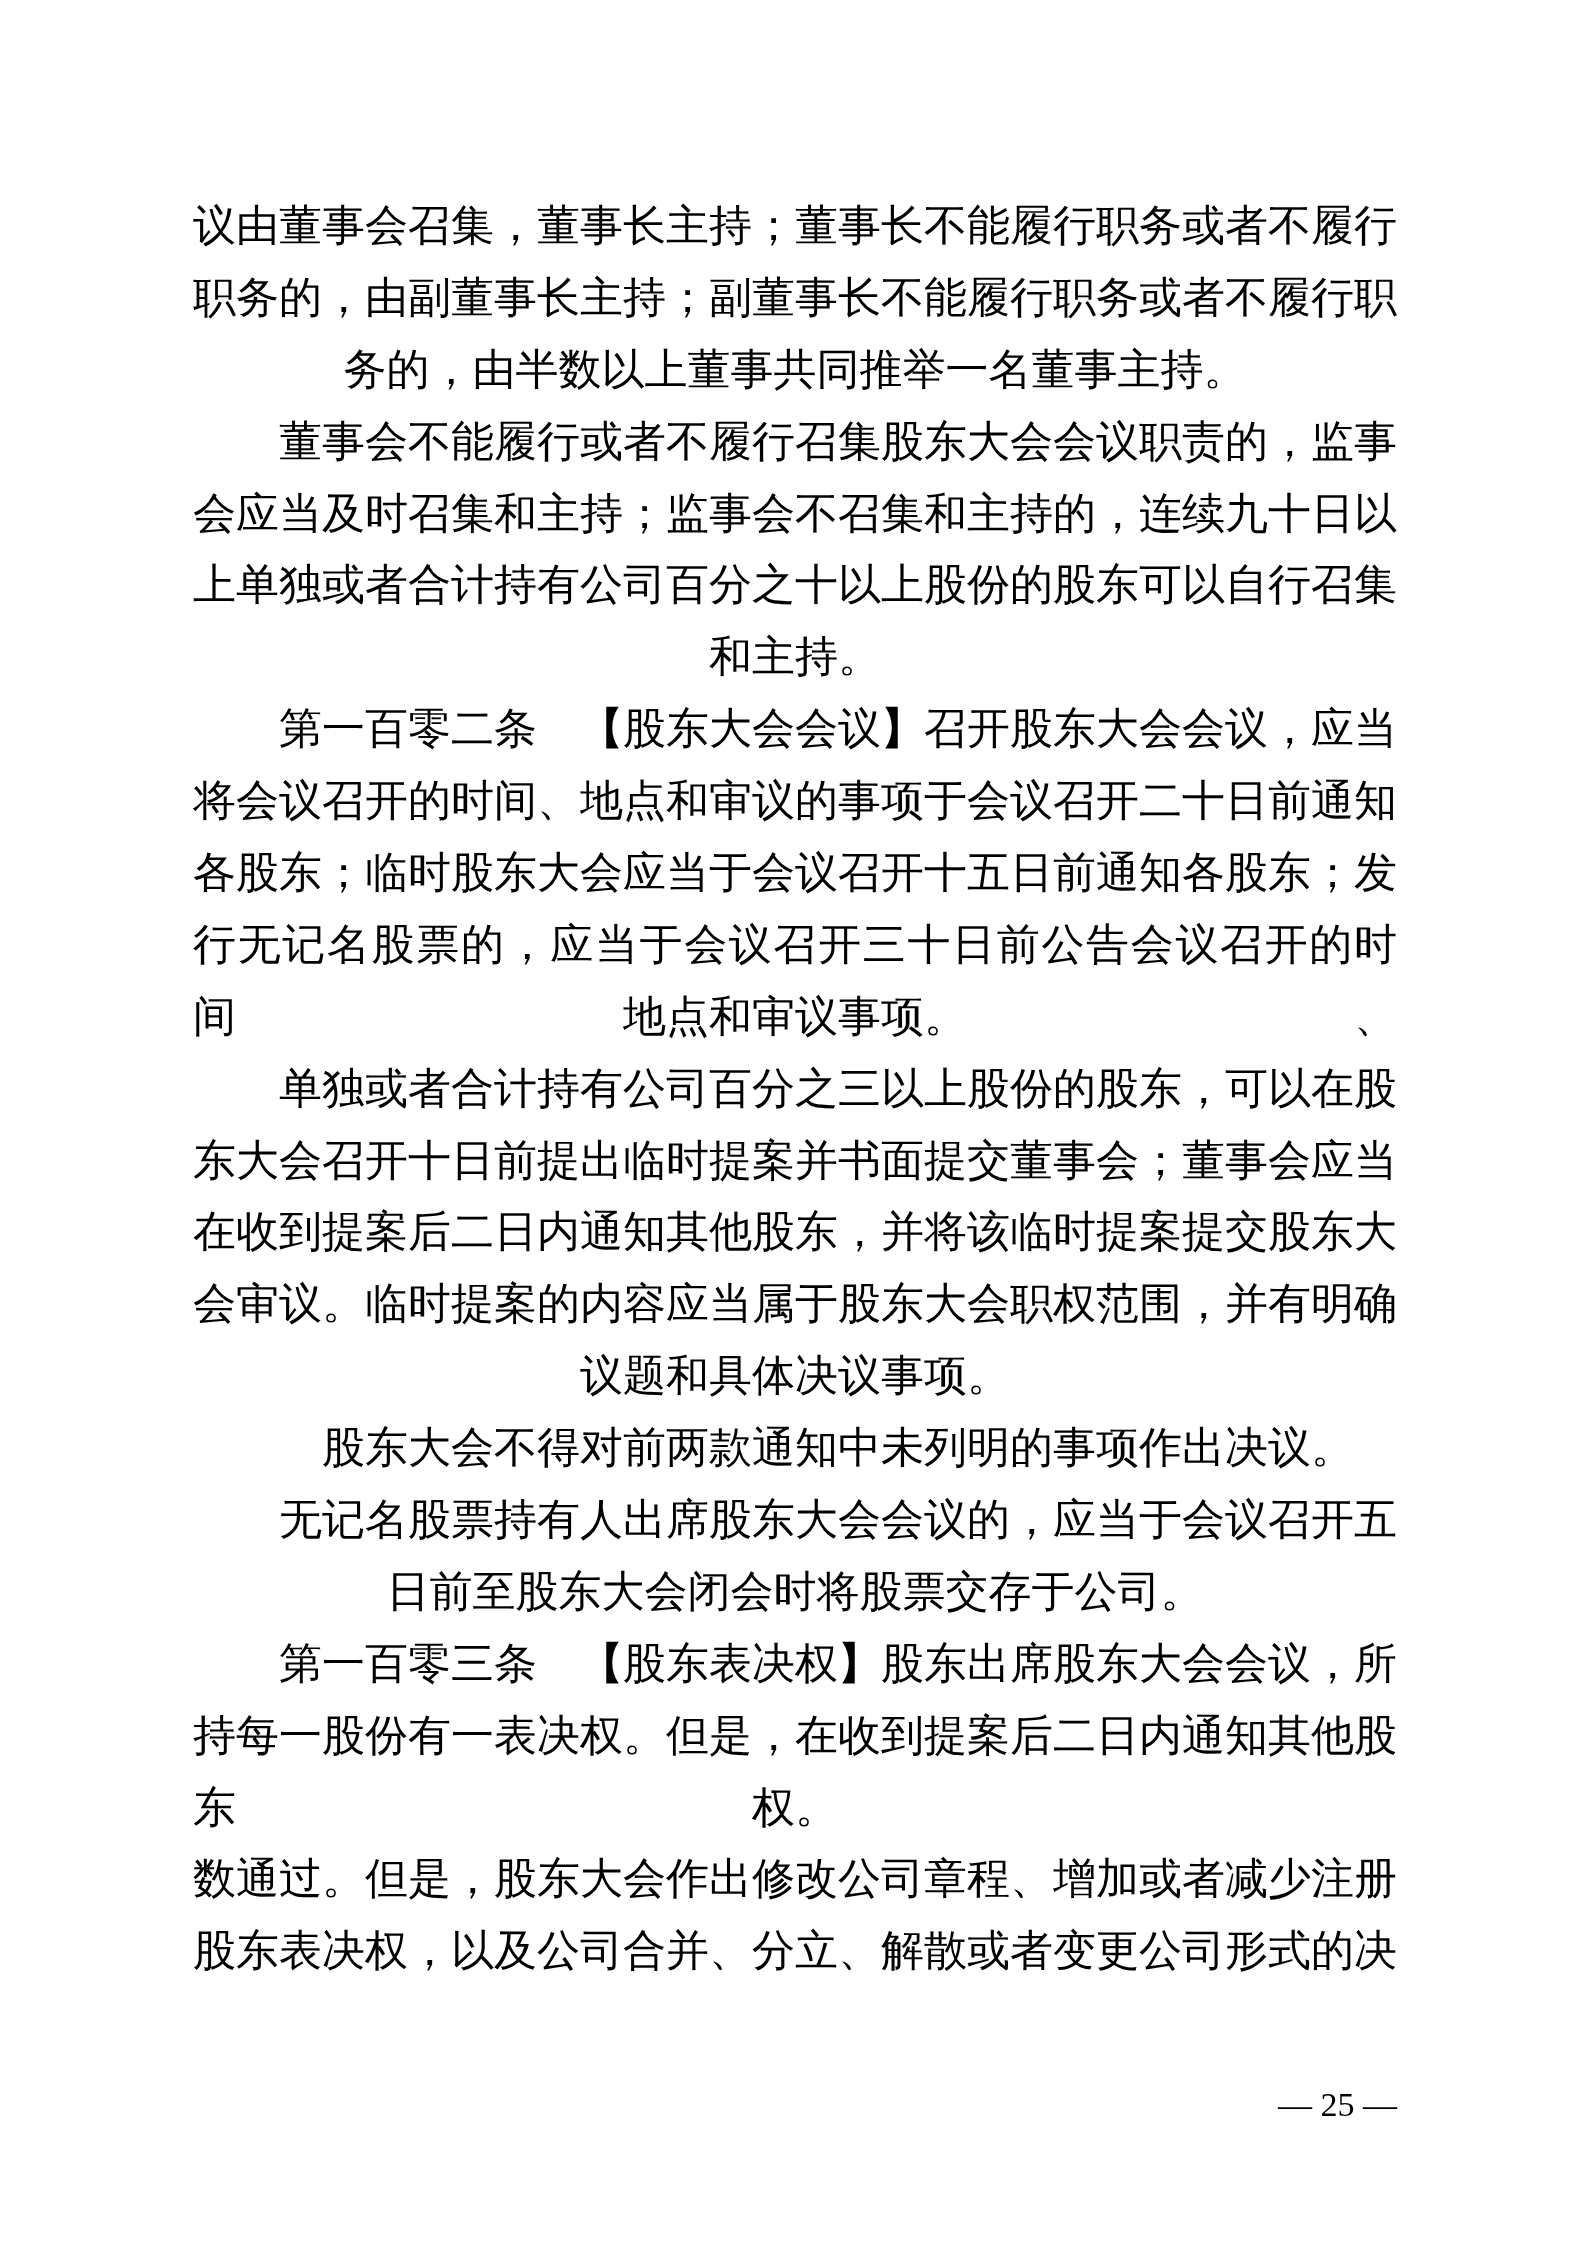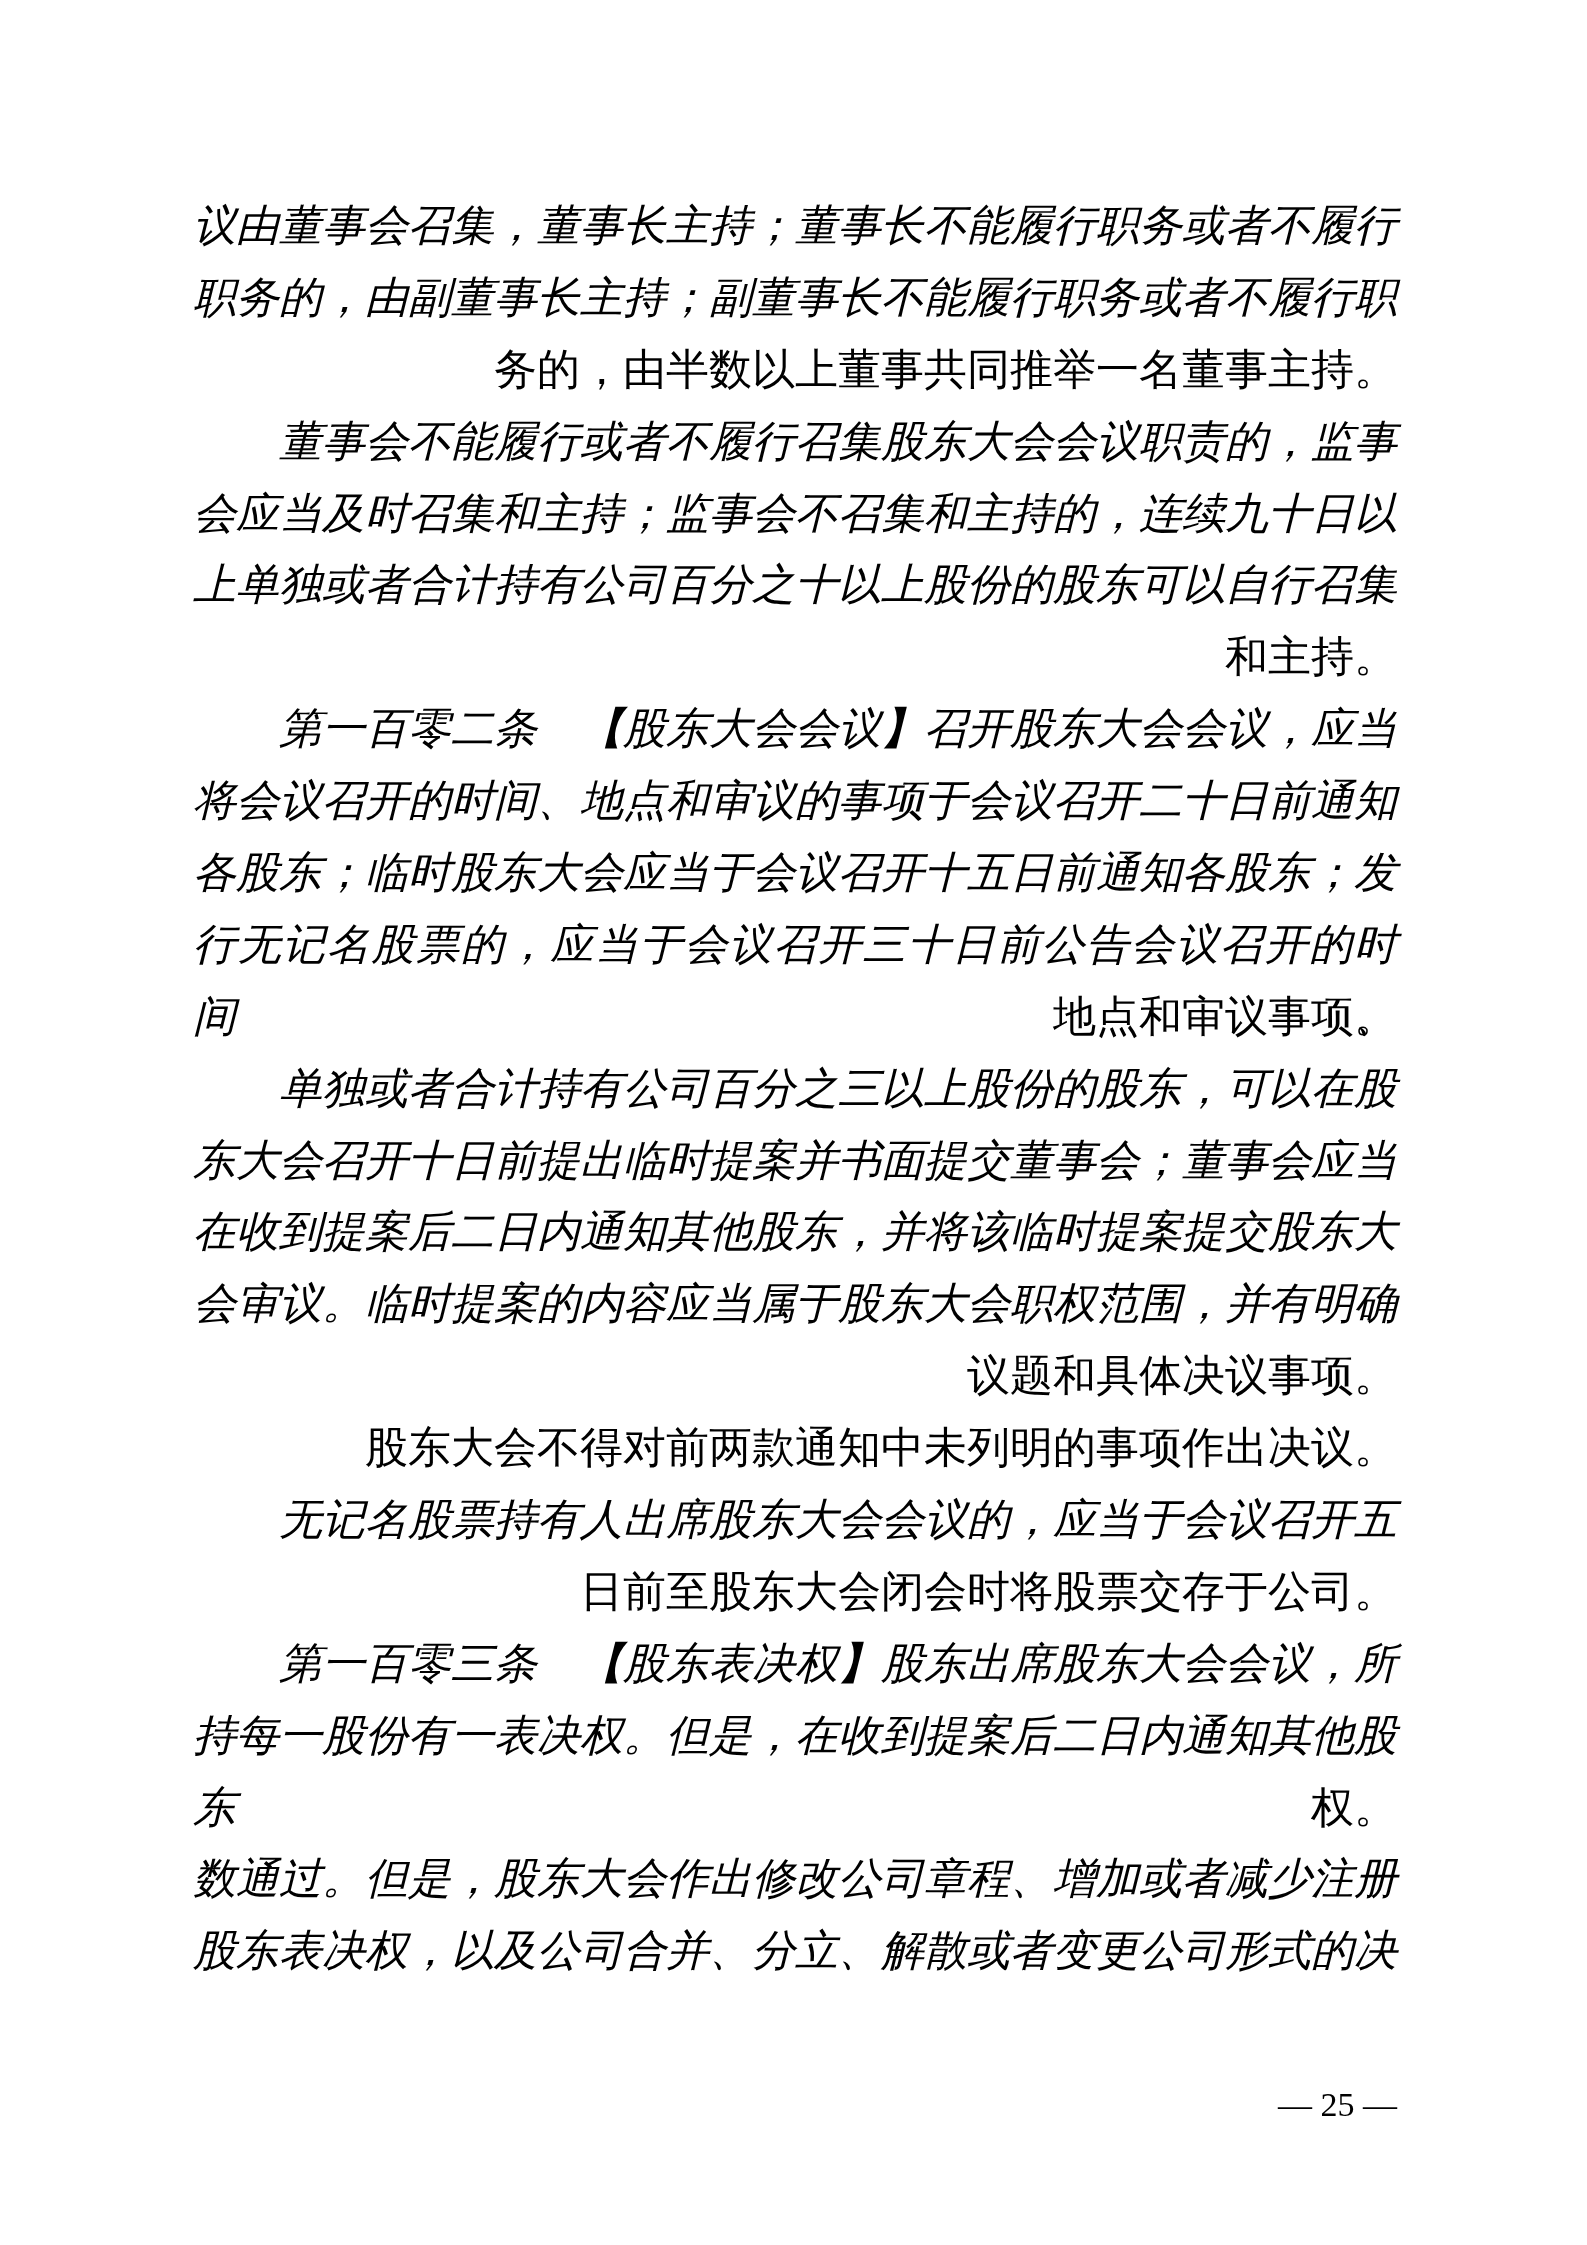--- a/index.html
+++ b/index.html
@@ -20,29 +20,28 @@
     position: absolute;
     left: 193px;
     top: 190px;
     width: 1204px;
     font-size: 43px;
     line-height: 71.9px;
     font-weight: 400;
   }
   .line {
     height: 71.9px;
-    text-align: right;
+    text-align: center;
   }
   .line.indent {
     text-indent: 86px;
   }
   .line.fill {
     text-align: justify;
     text-align-last: justify;
-    font-style: italic;
   }
   .seg.bold {
     font-weight: 700;
   }
   .footer {
     position: absolute;
     top: 2085px;
     right: 190px;
     font-size: 34px;
     line-height: 40px;

